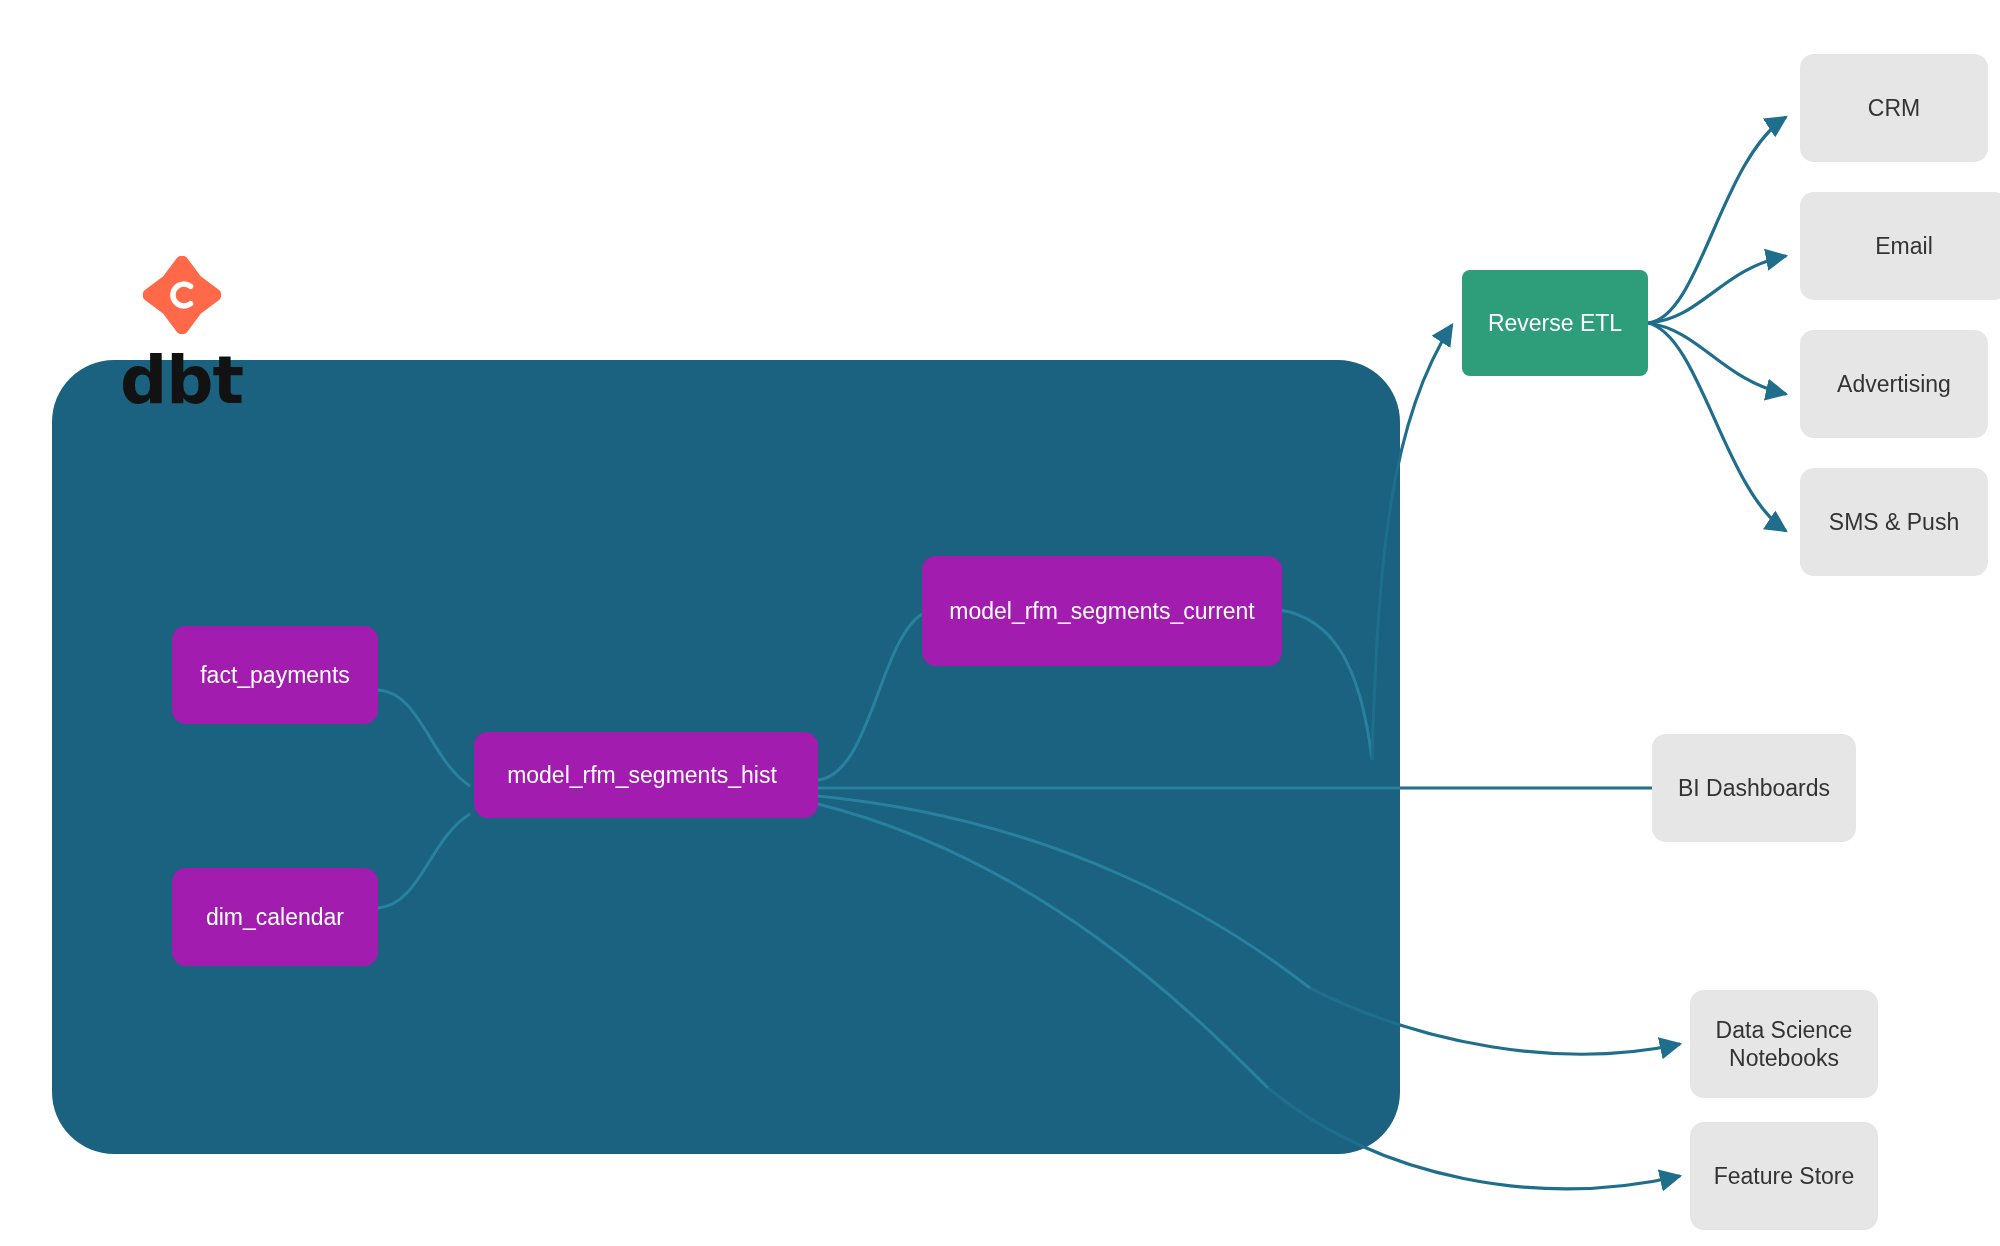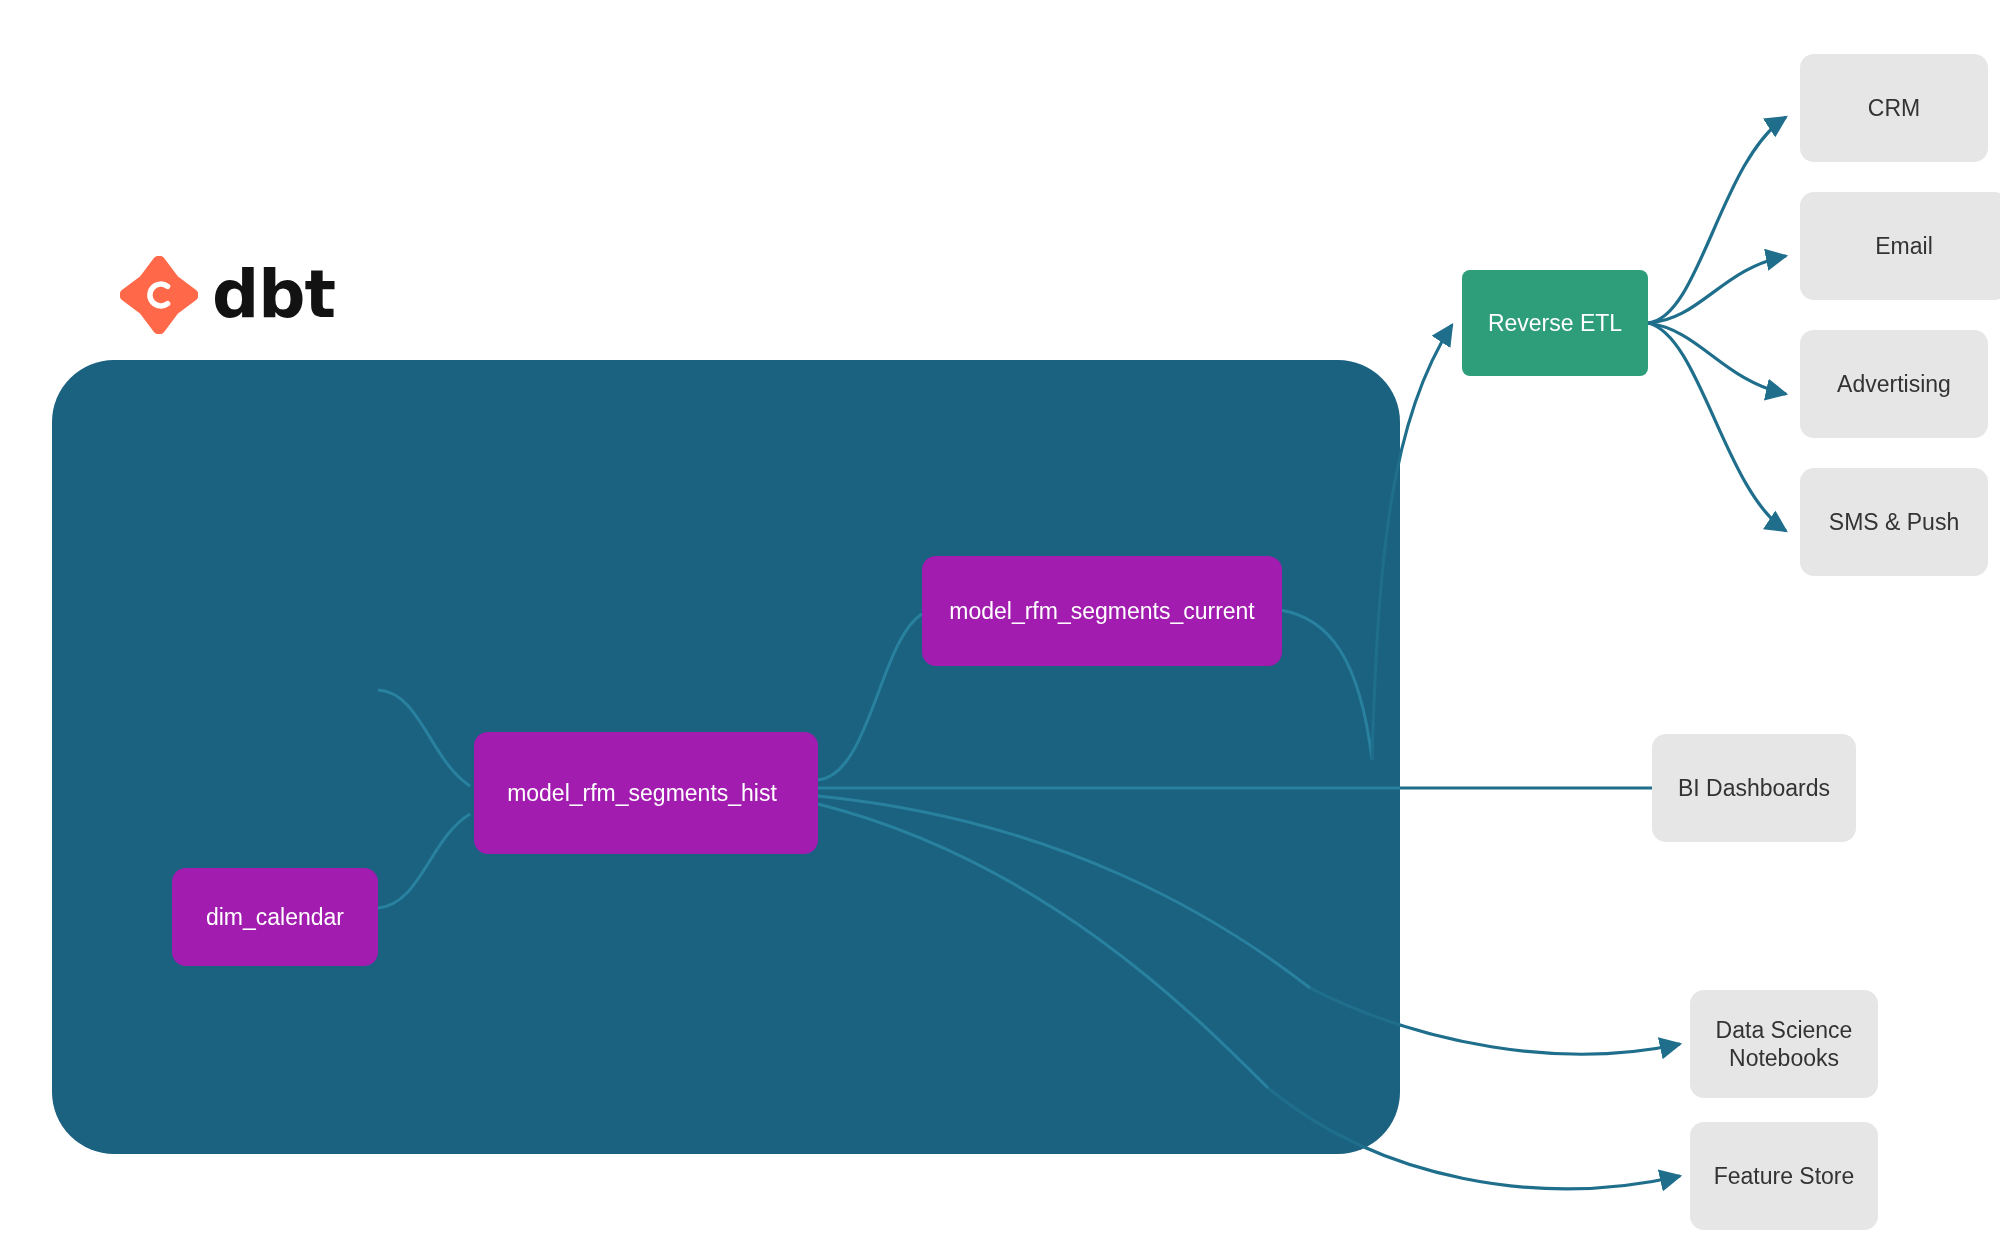--- a/index.html
+++ b/index.html
@@ -44,20 +44,21 @@
     border-radius: 62px;
   }
   
   #dbt-logo {
     position: absolute;
     left: 120px;
     top: 256px;
     display: flex;
     align-items: center;
     gap: 14px;
+    flex-direction: column;
   }
   #dbt-mark {
     width: 78px;
     height: 78px;
     position: relative;
   }
   #dbt-wordmark {
     font-family: "DejaVu Sans", sans-serif;
     font-weight: bold;
     font-size: 66px;
@@ -147,26 +148,29 @@
         <path d="M61 39 A 14 14 0 1 0 61 61" fill="none" stroke="#FFFFFF" stroke-width="7" stroke-linecap="round"></path>
         <rect x="14" y="14" width="9" height="9" rx="2" fill="#FFFFFF"></rect>
         <rect x="77" y="14" width="9" height="9" rx="2" fill="#FFFFFF"></rect>
         <rect x="14" y="77" width="9" height="9" rx="2" fill="#FFFFFF"></rect>
         <rect x="77" y="77" width="9" height="9" rx="2" fill="#FFFFFF"></rect>
       </svg>
     </div>
     <div id="dbt-wordmark">dbt</div>
   </div>
 
+  <div class="node model-node" style="left:172px; top:626px; width:206px; height:98px;">
+    <span>fact_payments</span>
+  </div>
 
   <div class="node model-node" style="left:172px; top:868px; width:206px; height:98px;">
     <span>dim_calendar</span>
   </div>
 
-  <div class="node model-node" style="left:474px; top:732px; width:344px; height:122px;padding-left:6px;">
+  <div class="node model-node" style="left:474px; top:732px; width:344px; height:86px;padding-left:6px;">
     <span>model_rfm_segments_hist</span>
   </div>
 
   <div class="node model-node" style="left:922px; top:556px; width:360px; height:110px;">
     <span>model_rfm_segments_current</span>
   </div>
 
   <div class="node etl-node" style="left:1462px; top:270px; width:186px; height:106px;">
     <span>Reverse ETL</span>
   </div>

